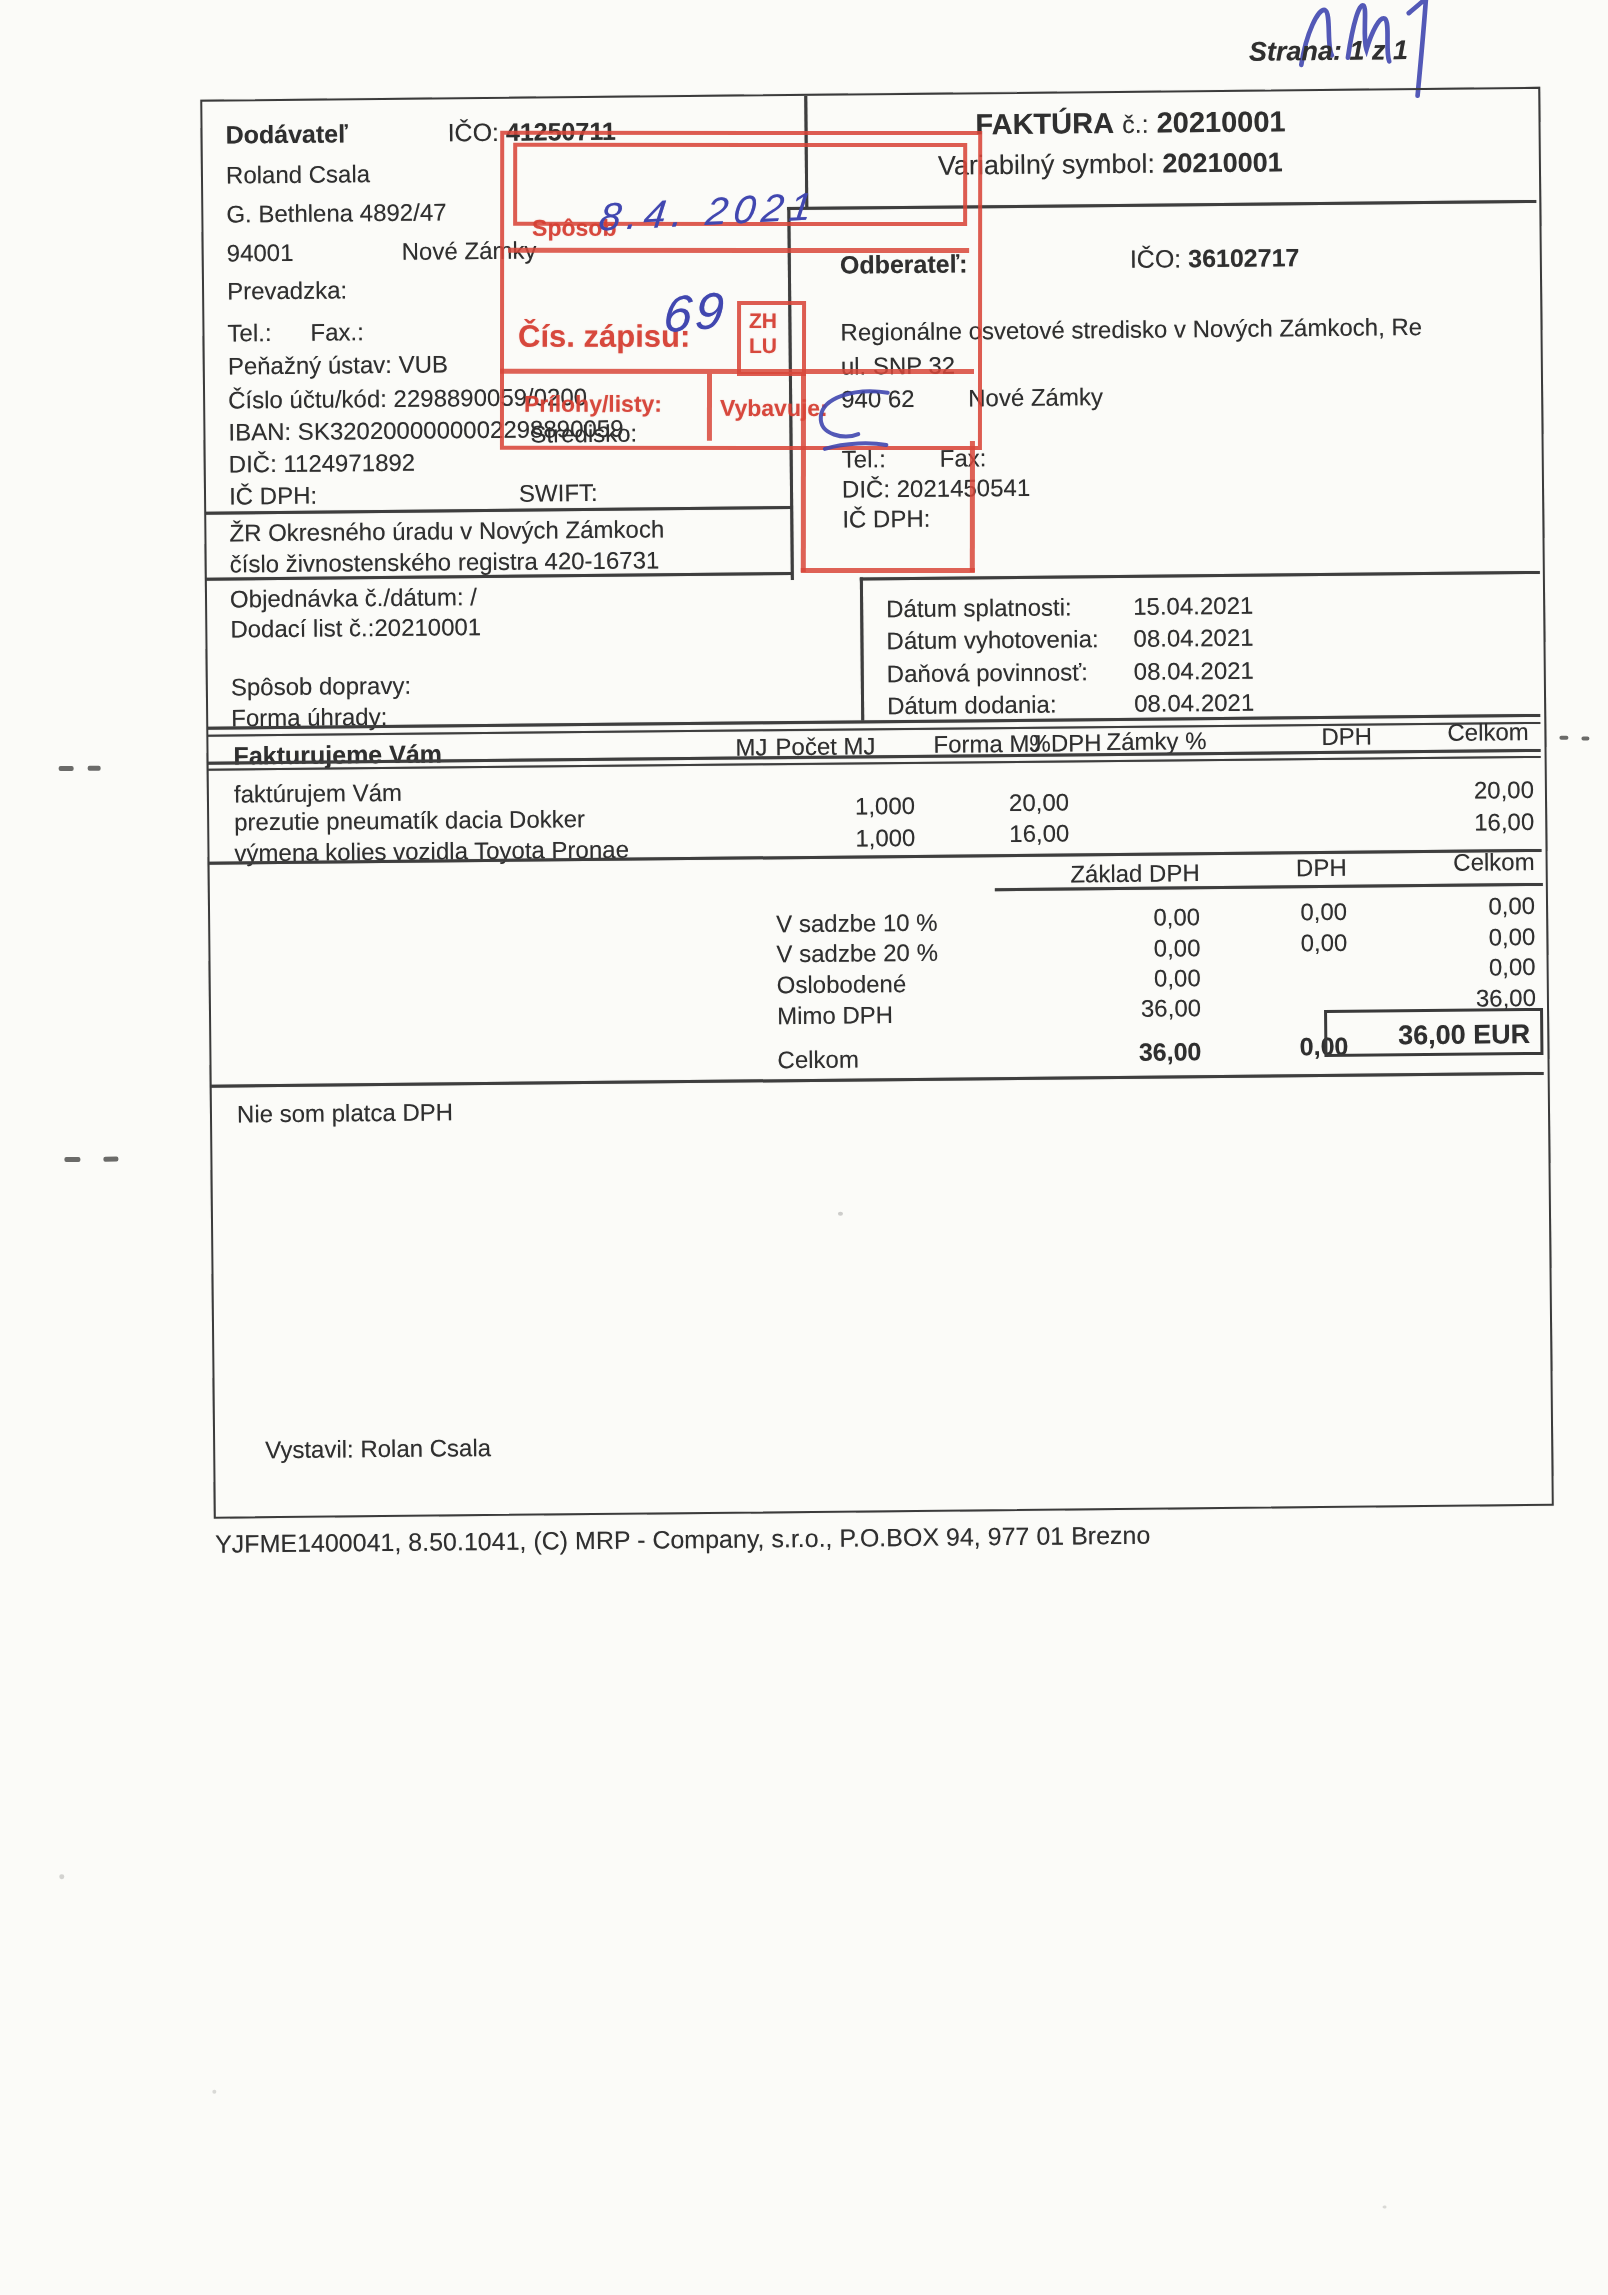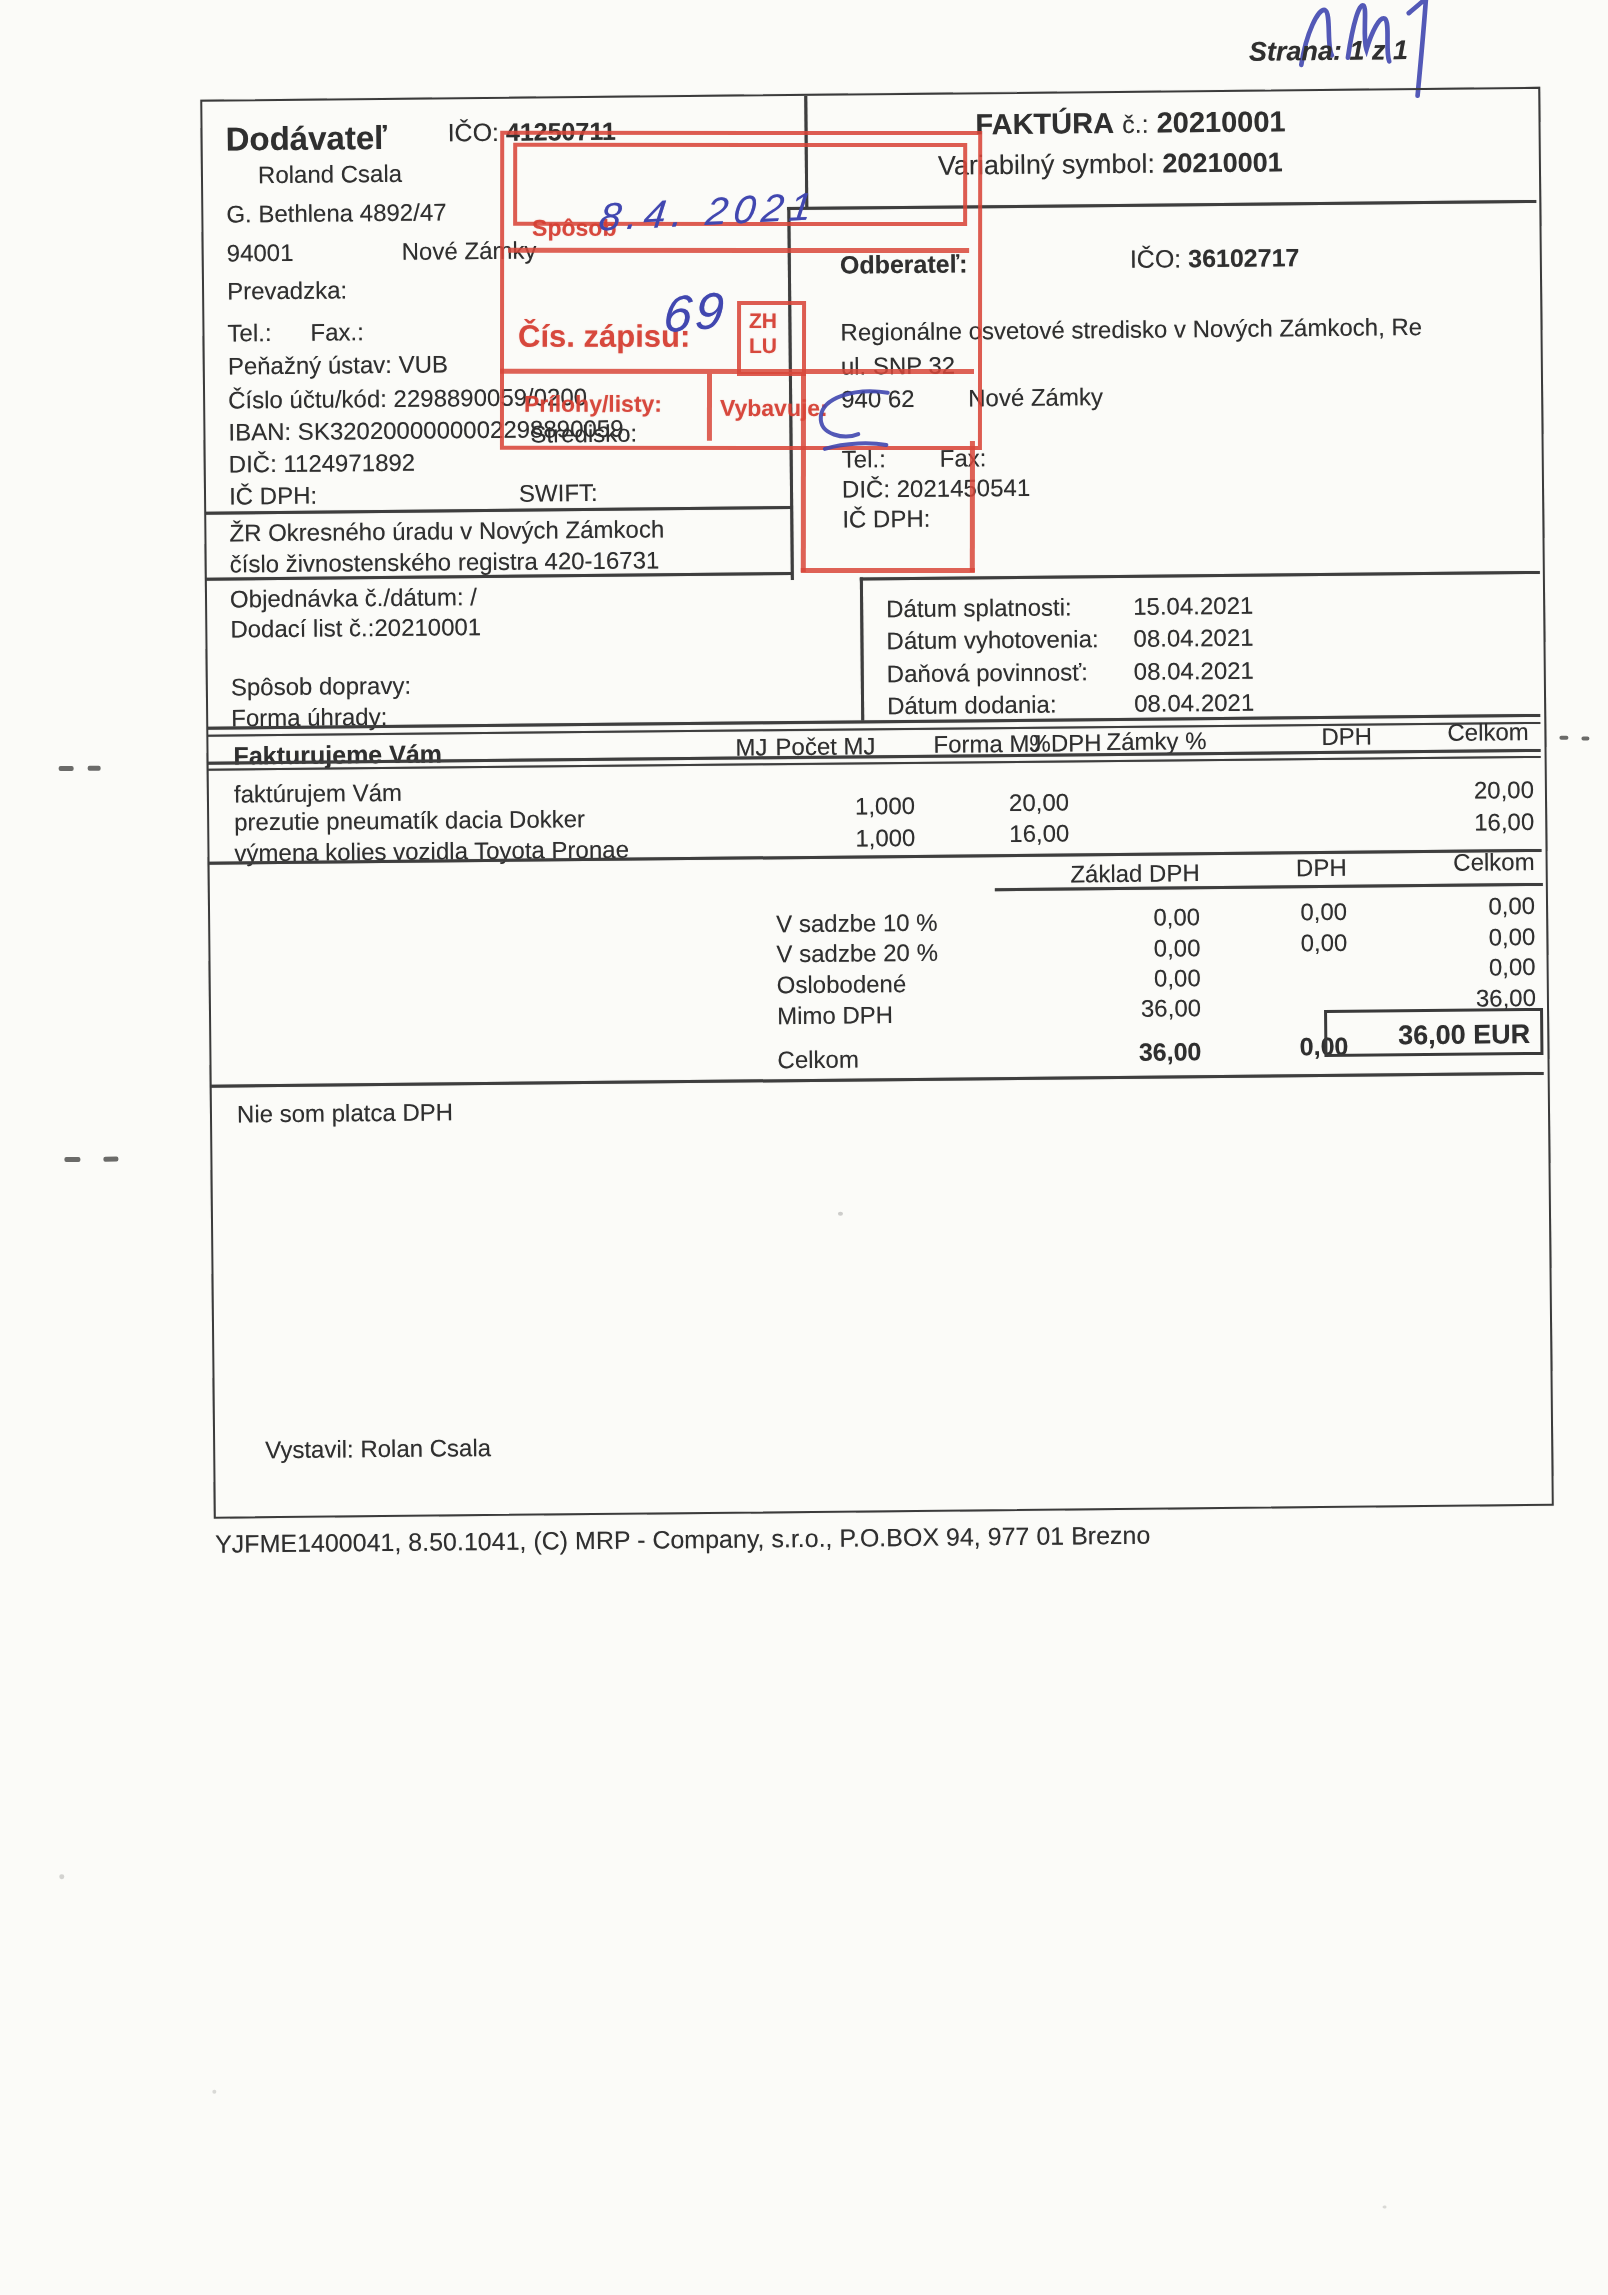--- a/index.html
+++ b/index.html
@@ -55,26 +55,26 @@
   <div class="t" style="left:982px;top:110px;font-size:29px;">
     <span class="b">FAKTÚRA</span>
     <span style="font-size:25px;">č.:</span>
     <span class="b">20210001</span>
   </div>
   <div class="t" style="left:944px;top:152px;font-size:27px;">
     <span>Variabilný symbol:</span>
     <span class="b">20210001</span>
   </div>
 
-  <div class="t b" style="left:232px;top:115px;font-size:33px;">Dodávateľ</div>
+  <div class="t b" style="left:232px;top:115px;font-size:25px;">Dodávateľ</div>
   <div class="t" style="left:454px;top:115px;font-size:25px;">
     <span>IČO:</span>
     <span class="b">41250711</span>
   </div>
-  <div class="t" style="left:232px;top:156px;margin-left:32px;">Roland Csala</div>
+  <div class="t" style="left:232px;top:156px;">Roland Csala</div>
   <div class="t" style="left:232px;top:195px;">G. Bethlena 4892/47</div>
   <div class="t" style="left:232px;top:234px;">94001</div>
   <div class="t" style="left:407px;top:234px;">Nové Zámky</div>
   <div class="t" style="left:232px;top:272px;">Prevadzka:</div>
   <div class="t" style="left:232px;top:314px;">Tel.:</div>
   <div class="t" style="left:315px;top:314px;">Fax.:</div>
   <div class="t" style="left:232px;top:347px;">
     <span>Peňažný ústav:</span>
     <span>VUB</span>
   </div>

